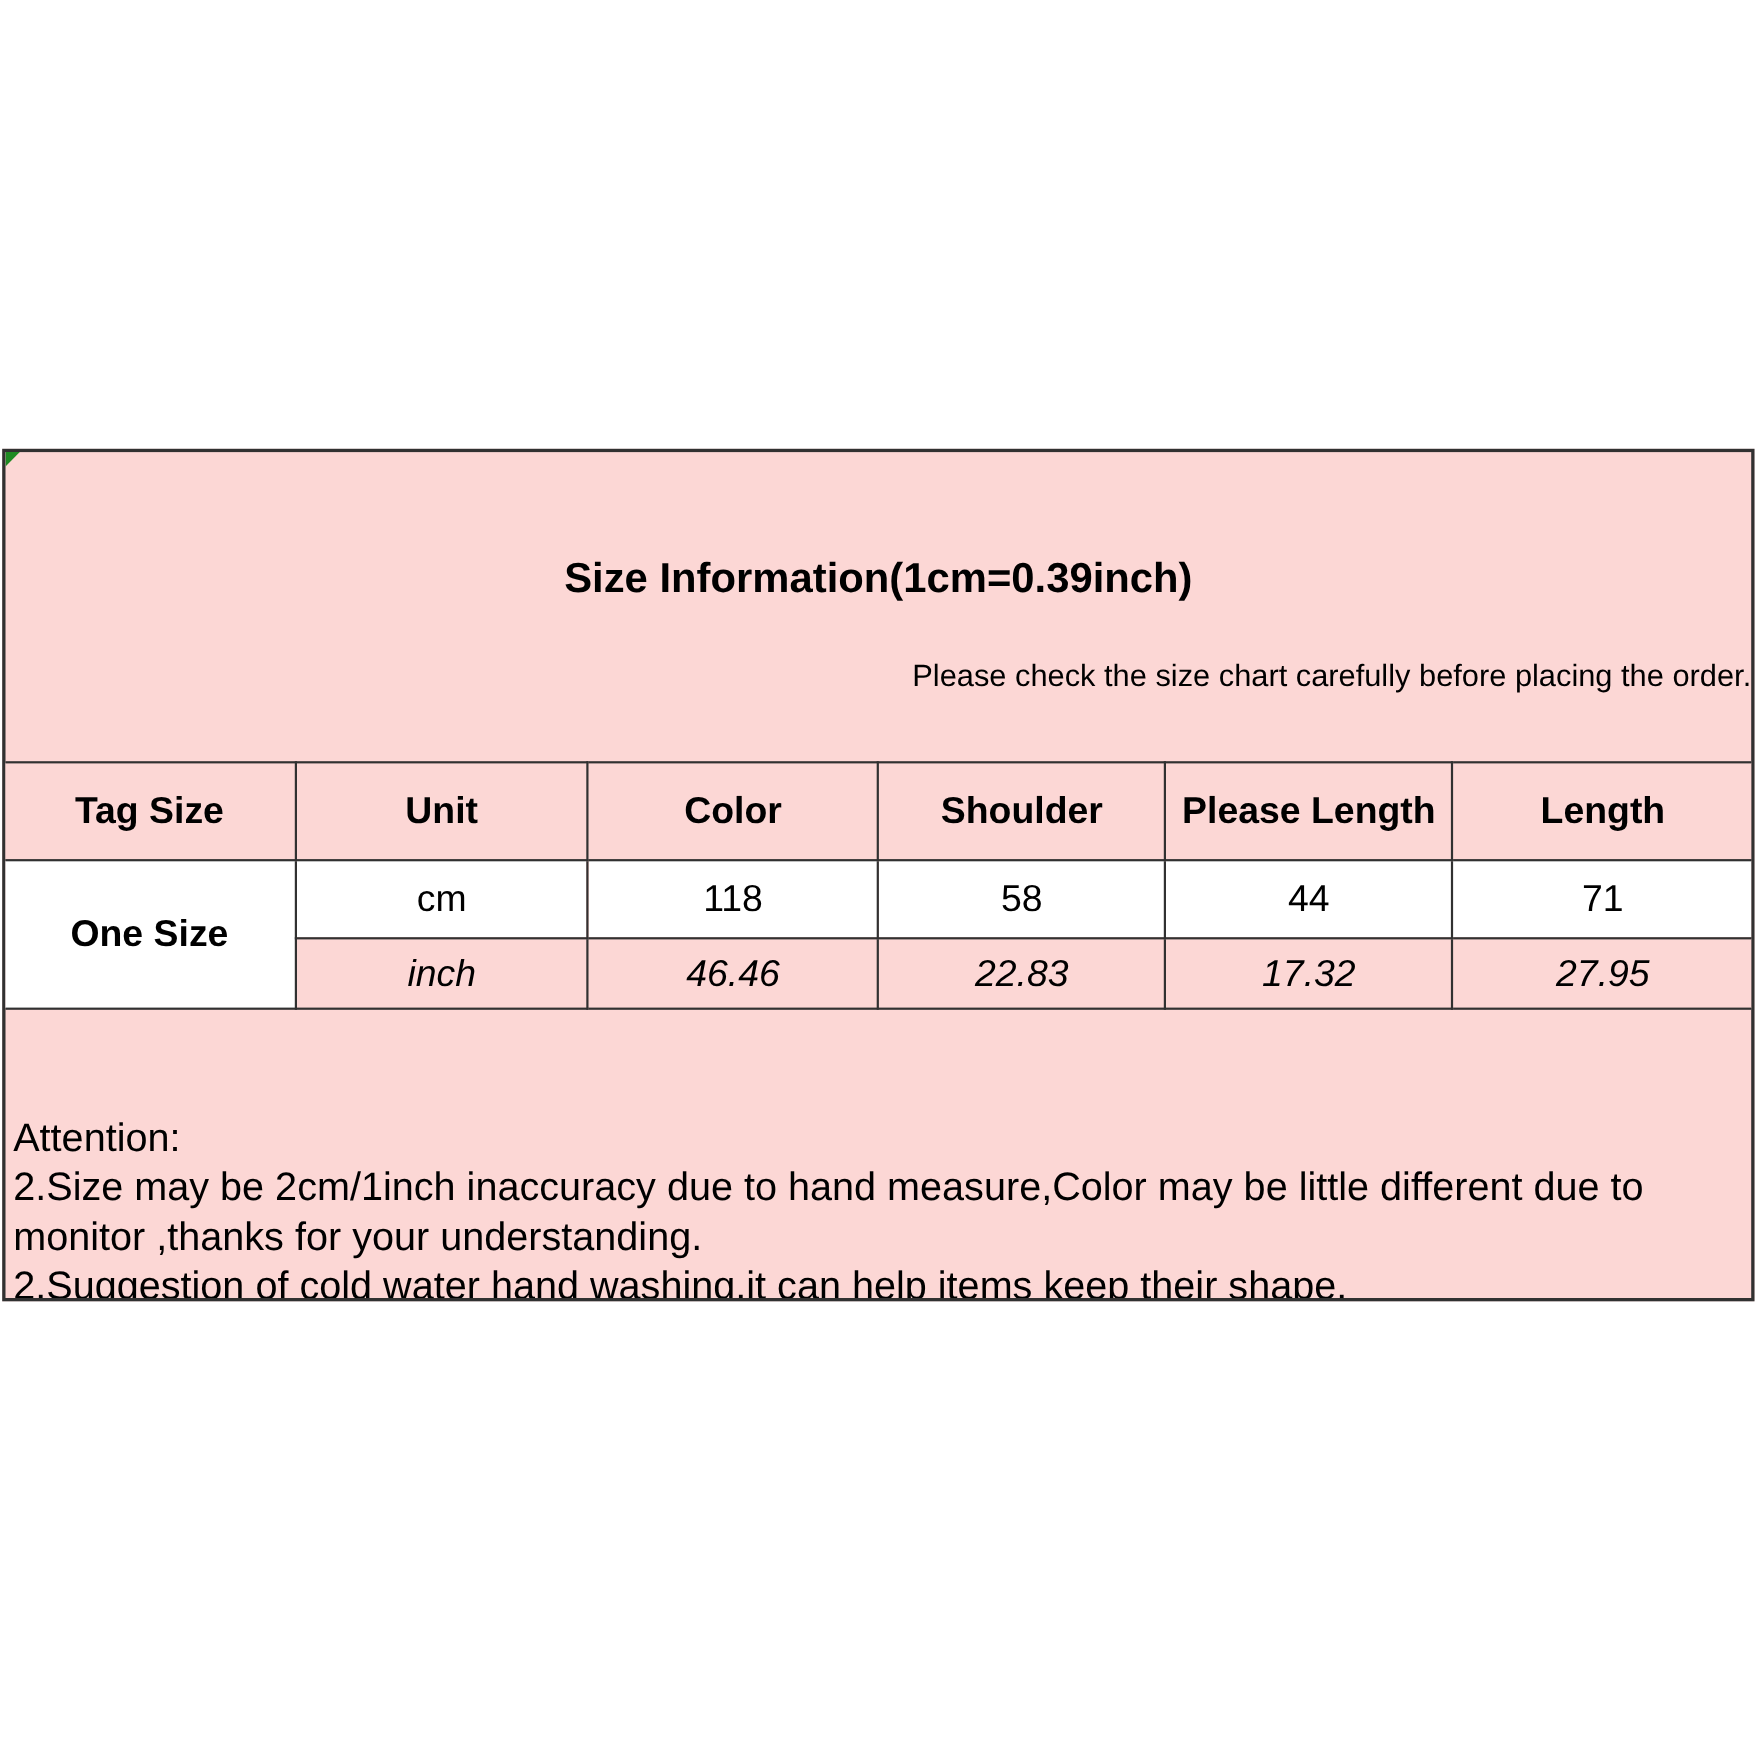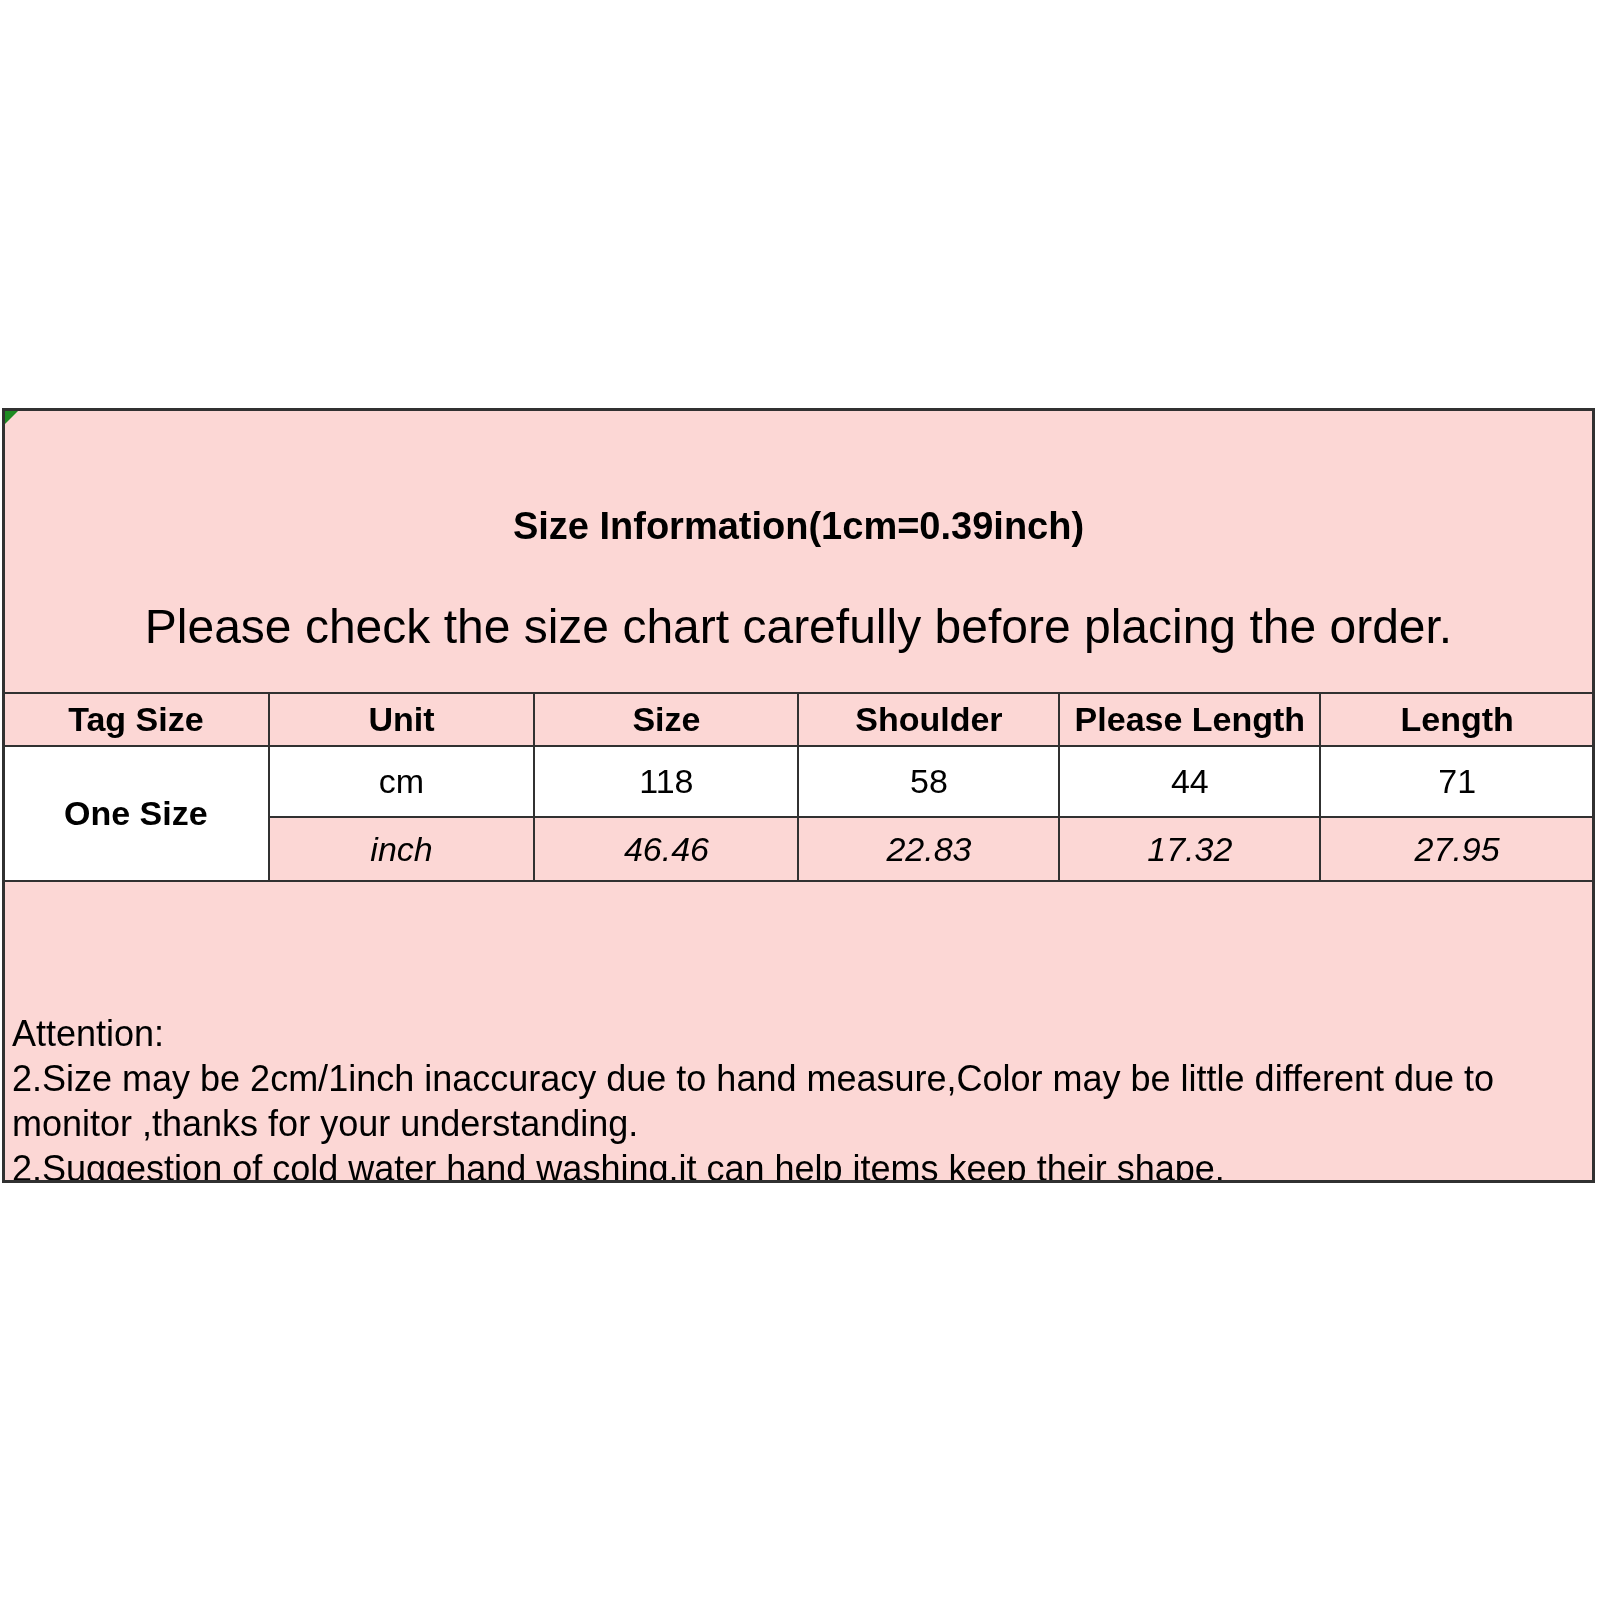--- a/index.html
+++ b/index.html
@@ -48,42 +48,42 @@
     text-align: center;
     font-size: 38px;
     font-weight: bold;
     letter-spacing: 0px;
   }
   .subtitle {
     position: absolute;
     top: 188px;
     left: 0;
     width: 100%;
-    text-align: center;
-    font-size: 48px;
+    text-align: right;
+    font-size: 28px;
     font-weight: normal;
   }
   table.size-table {
     position: absolute;
     top: 281px;
     left: -3px;
     width: calc(100% + 6px);
     border-collapse: collapse;
     table-layout: fixed;
   }
   table.size-table th,
   table.size-table td {
     border: 2px solid var(--border-dark);
     text-align: center;
     vertical-align: middle;
     font-size: 34px;
     padding: 0;
     overflow: hidden;
   }
-  tr.header-row { height: 53px; }
+  tr.header-row { height: 89px; }
   tr.row-cm { height: 71px; }
   tr.row-inch { height: 64px; font-style: italic; }
   table.size-table th {
     background: var(--panel-pink);
     font-weight: bold;
   }
   td.cell-white { background: var(--cell-white); font-weight: normal; }
   td.cell-pink  { background: var(--panel-pink); font-weight: normal; }
   td.cell-tagsize {
     background: var(--cell-white);
@@ -117,21 +117,21 @@
         <col style="width:16.7%">
         <col style="width:16.6%">
         <col style="width:16.4%">
         <col style="width:16.4%">
         <col style="width:17.2%">
       </colgroup>
       <thead>
         <tr class="header-row">
           <th>Tag Size</th>
           <th>Unit</th>
-          <th>Size</th>
+          <th>Color</th>
           <th>Shoulder</th>
           <th>Please Length</th>
           <th>Length</th>
         </tr>
       </thead>
       <tbody>
         <tr class="row-cm">
           <td class="cell-tagsize" rowspan="2">One Size</td>
           <td class="cell-white">cm</td>
           <td class="cell-white">118</td>

